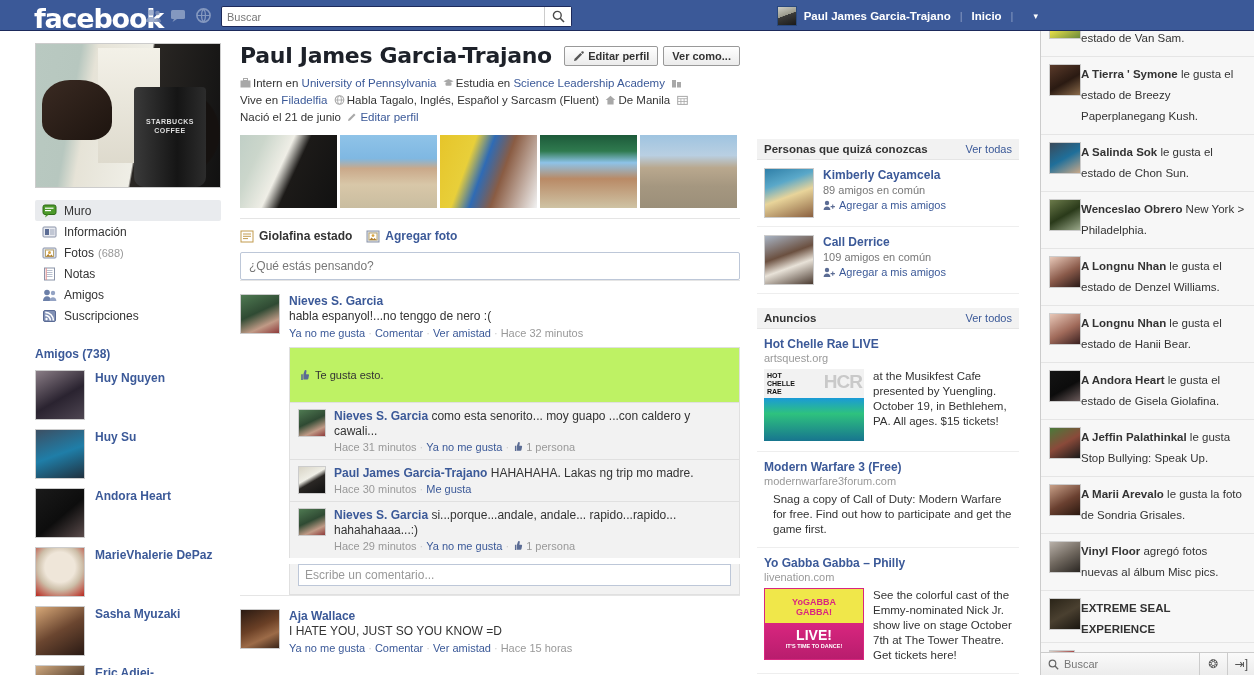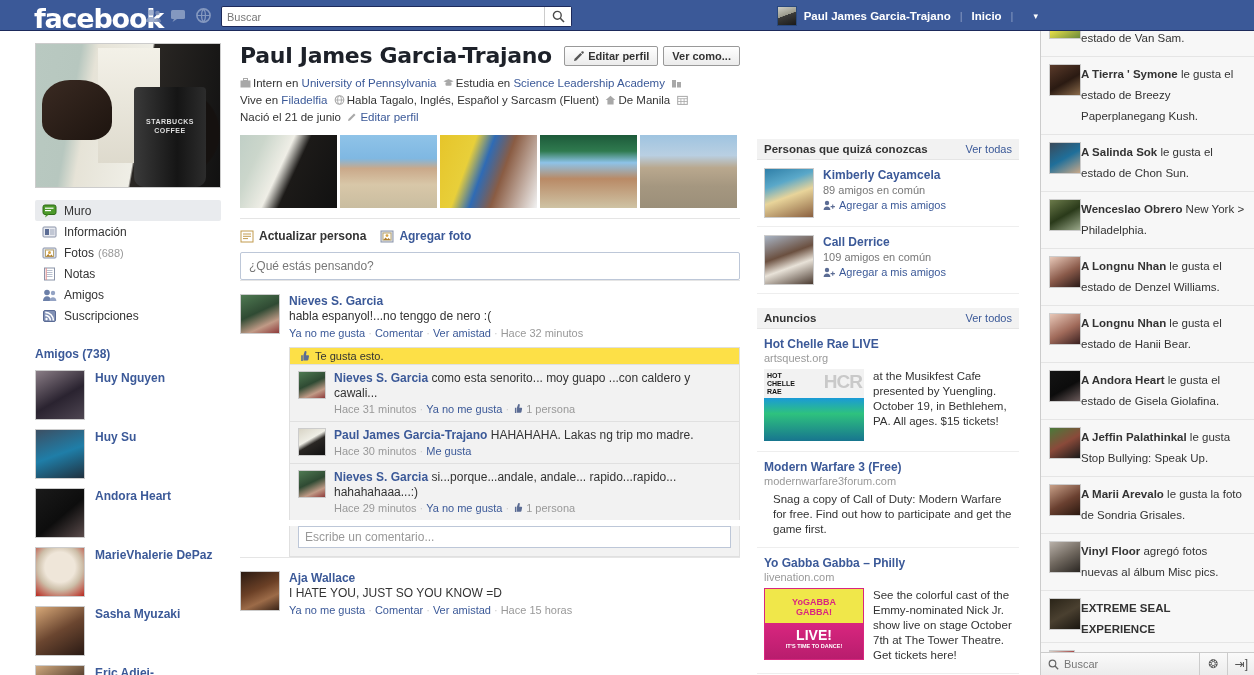--- a/index.html
+++ b/index.html
@@ -162,22 +162,22 @@
   .story { border-top: 1px solid #e5e5e5; padding-top: 13px; display: flex; }
   .story .sthumb { width: 40px; height: 40px; flex: none; border:1px solid #ccc; }
   .story .sbody { margin-left: 9px; flex: 1; }
   .sauthor { color: #3b5998; font-weight: bold; font-size: 12px; }
   .stext { font-size: 12px; color: #333; margin-top: 1px; line-height: 15px; }
   .sactions { margin-top: 3px; font-size: 11px; color: #999; }
   .sactions a { color: #3b5998; }
   .sactions .dot { color: #ccc; margin: 0 3px; }
 
   .likebar {
-    background: #fde047; border: 1px solid #e0e0e0; border-bottom: 0;
-    padding: 2px 8px; font-size: 11px; color: #333; display:flex; align-items:center; gap:5px;
+    background: #bef264; border: 1px solid #e0e0e0; border-bottom: 0;
+    padding: 21px 8px; font-size: 11px; color: #333; display:flex; align-items:center; gap:5px;
     margin-top: 8px;
   }
   .comment {
     background: #f2f2f2; border: 1px solid #e0e0e0; border-bottom: 0;
     padding: 6px 8px; display: flex;
   }
   .comment .cthumb { width: 28px; height: 28px; flex:none; border:1px solid #ccc; }
   .comment .cbody { margin-left: 8px; flex: 1; }
   .ctext { font-size: 12px; line-height: 15px; color: #333; }
   .ctext .cauthor { color: #3b5998; font-weight: bold; }
@@ -481,21 +481,21 @@
       <div id="composer-tabs">
         <div class="ctab sel">
           <svg width="14" height="13" viewBox="0 0 14 13">
               <rect x="1" y="1" width="12" height="11" fill="#fff" stroke="#c29b4e"></rect>
               <g stroke="#c29b4e" stroke-width="1">
                 <line x1="3" y1="4" x2="11" y2="4"></line>
                 <line x1="3" y1="6.3" x2="11" y2="6.3"></line>
                 <line x1="3" y1="8.6" x2="8" y2="8.6"></line>
               </g>
             </svg>
-          <span>Actualizar persona</span>
+          <span>Giolafina estado</span>
         </div>
         <div class="ctab unsel">
           <svg width="14" height="13" viewBox="0 0 14 13">
               <rect x="1" y="1" width="12" height="11" fill="#dfe3ea" stroke="#8a93a8"></rect>
               <rect x="3" y="3" width="8" height="7" fill="#fff" stroke="#b9a36a"></rect>
               <circle cx="7" cy="5.6" r="1.4" fill="#d9a441"></circle>
               <path d="M3.4 10l2.2-2.6 1.7 1.9 1.3-1.3 1.7 2z" fill="#b07d2b"></path>
             </svg>
           <span>Agregar foto</span>
         </div>

